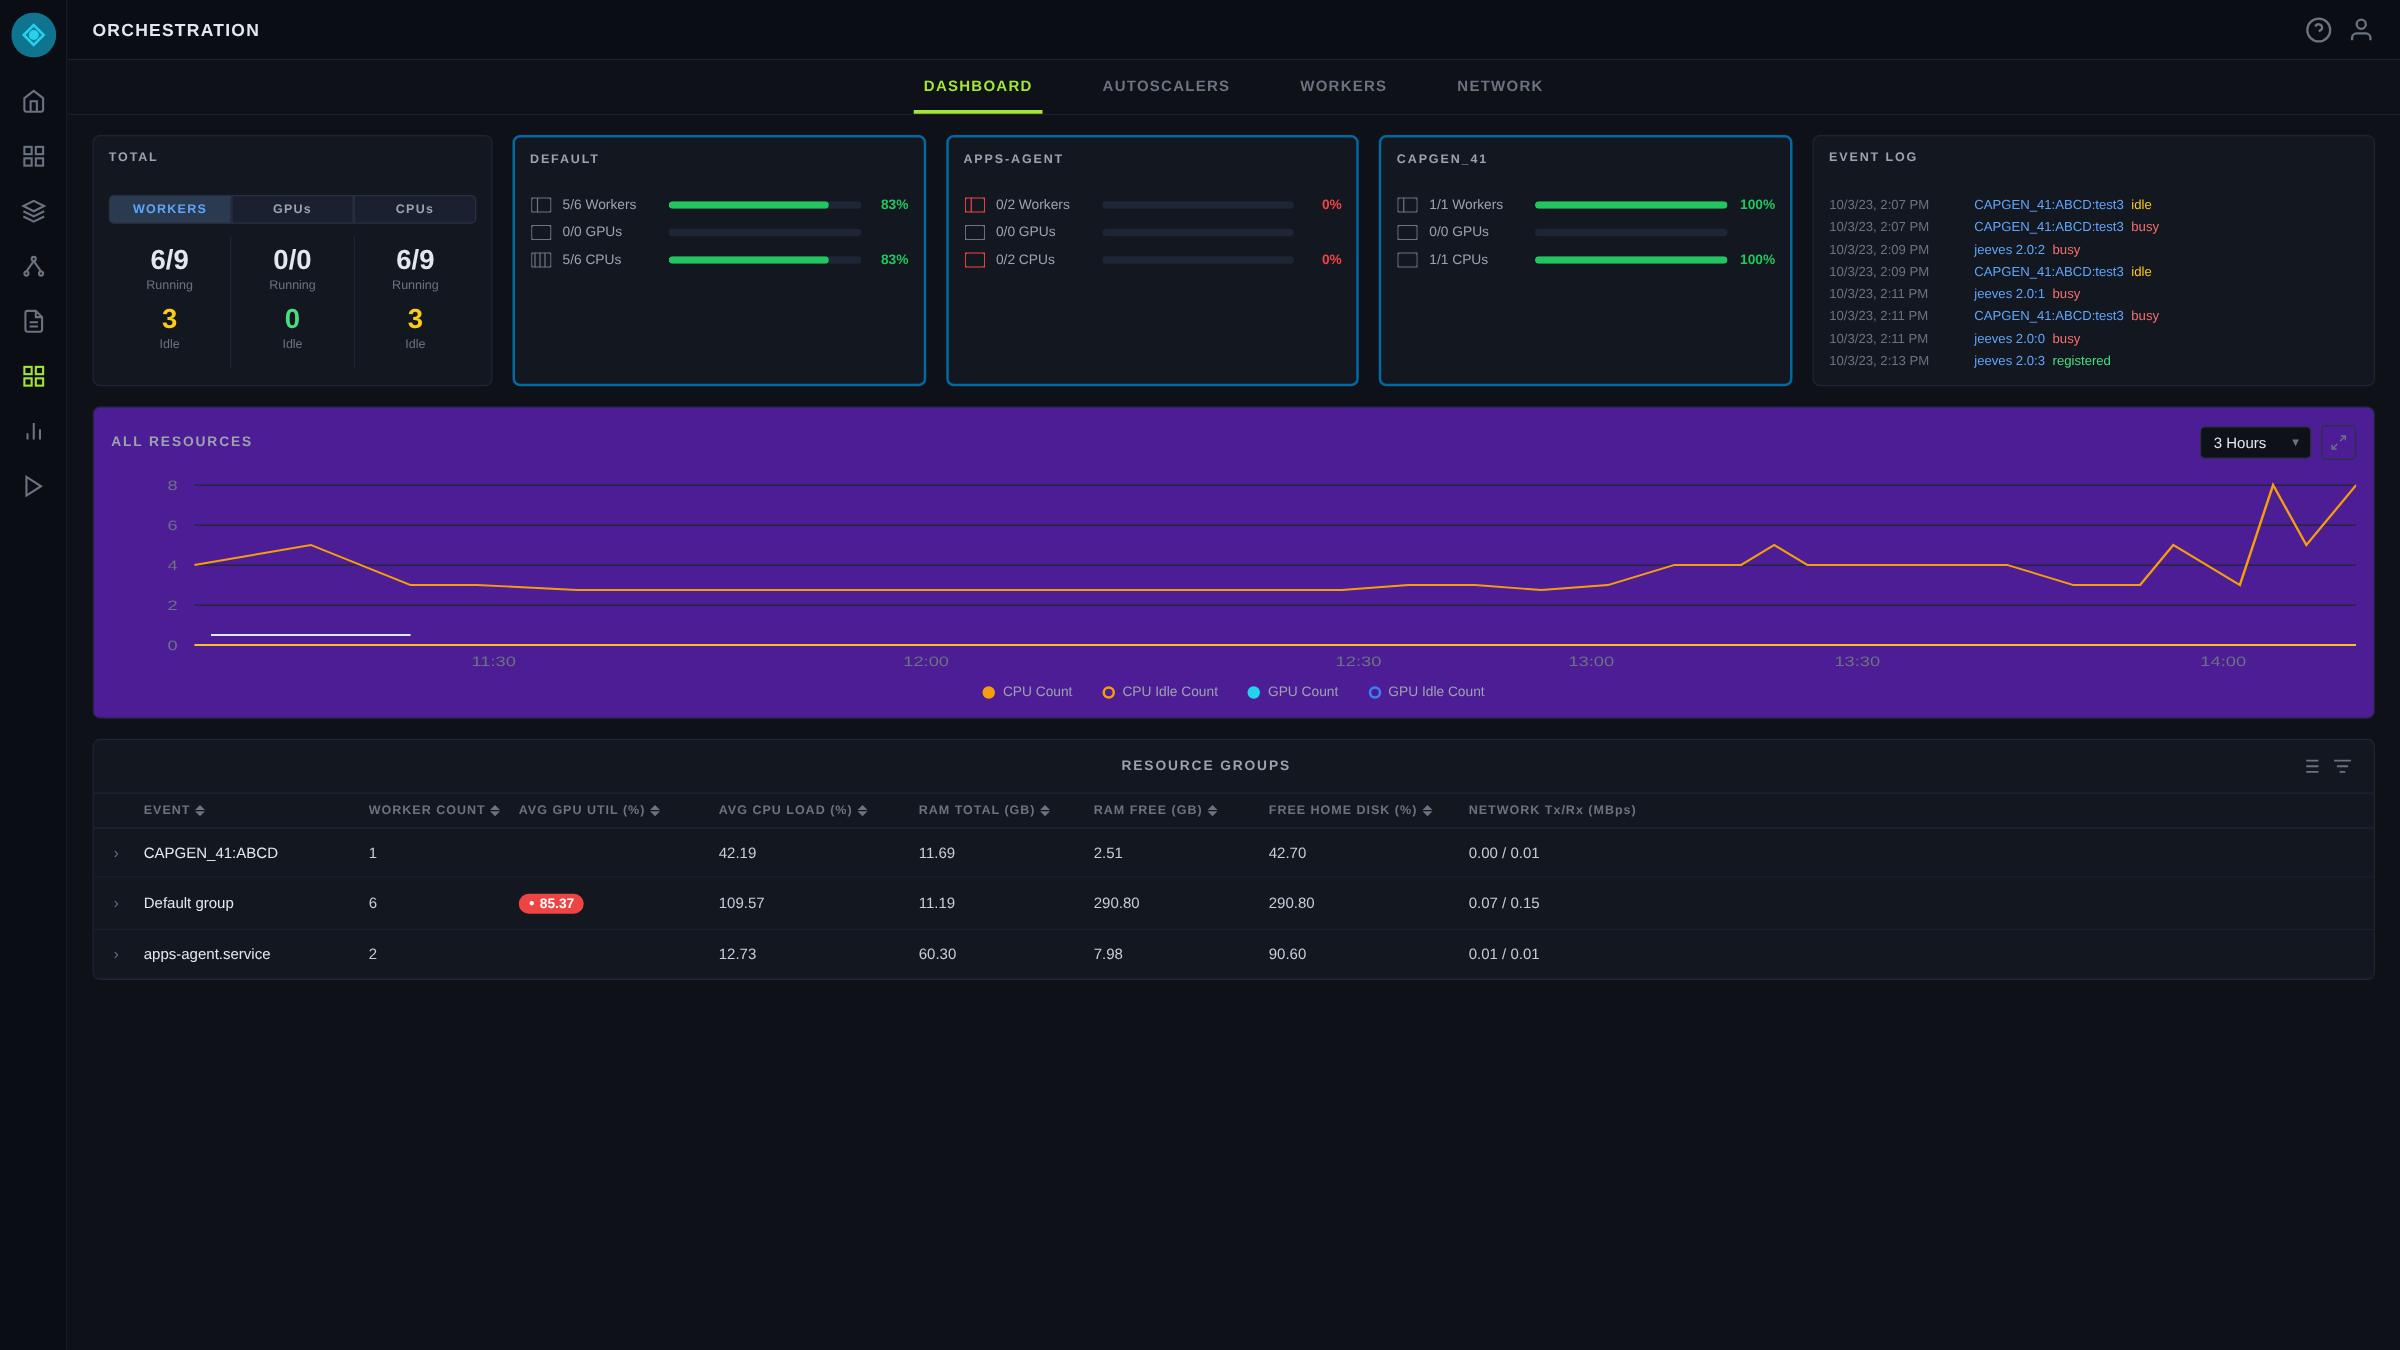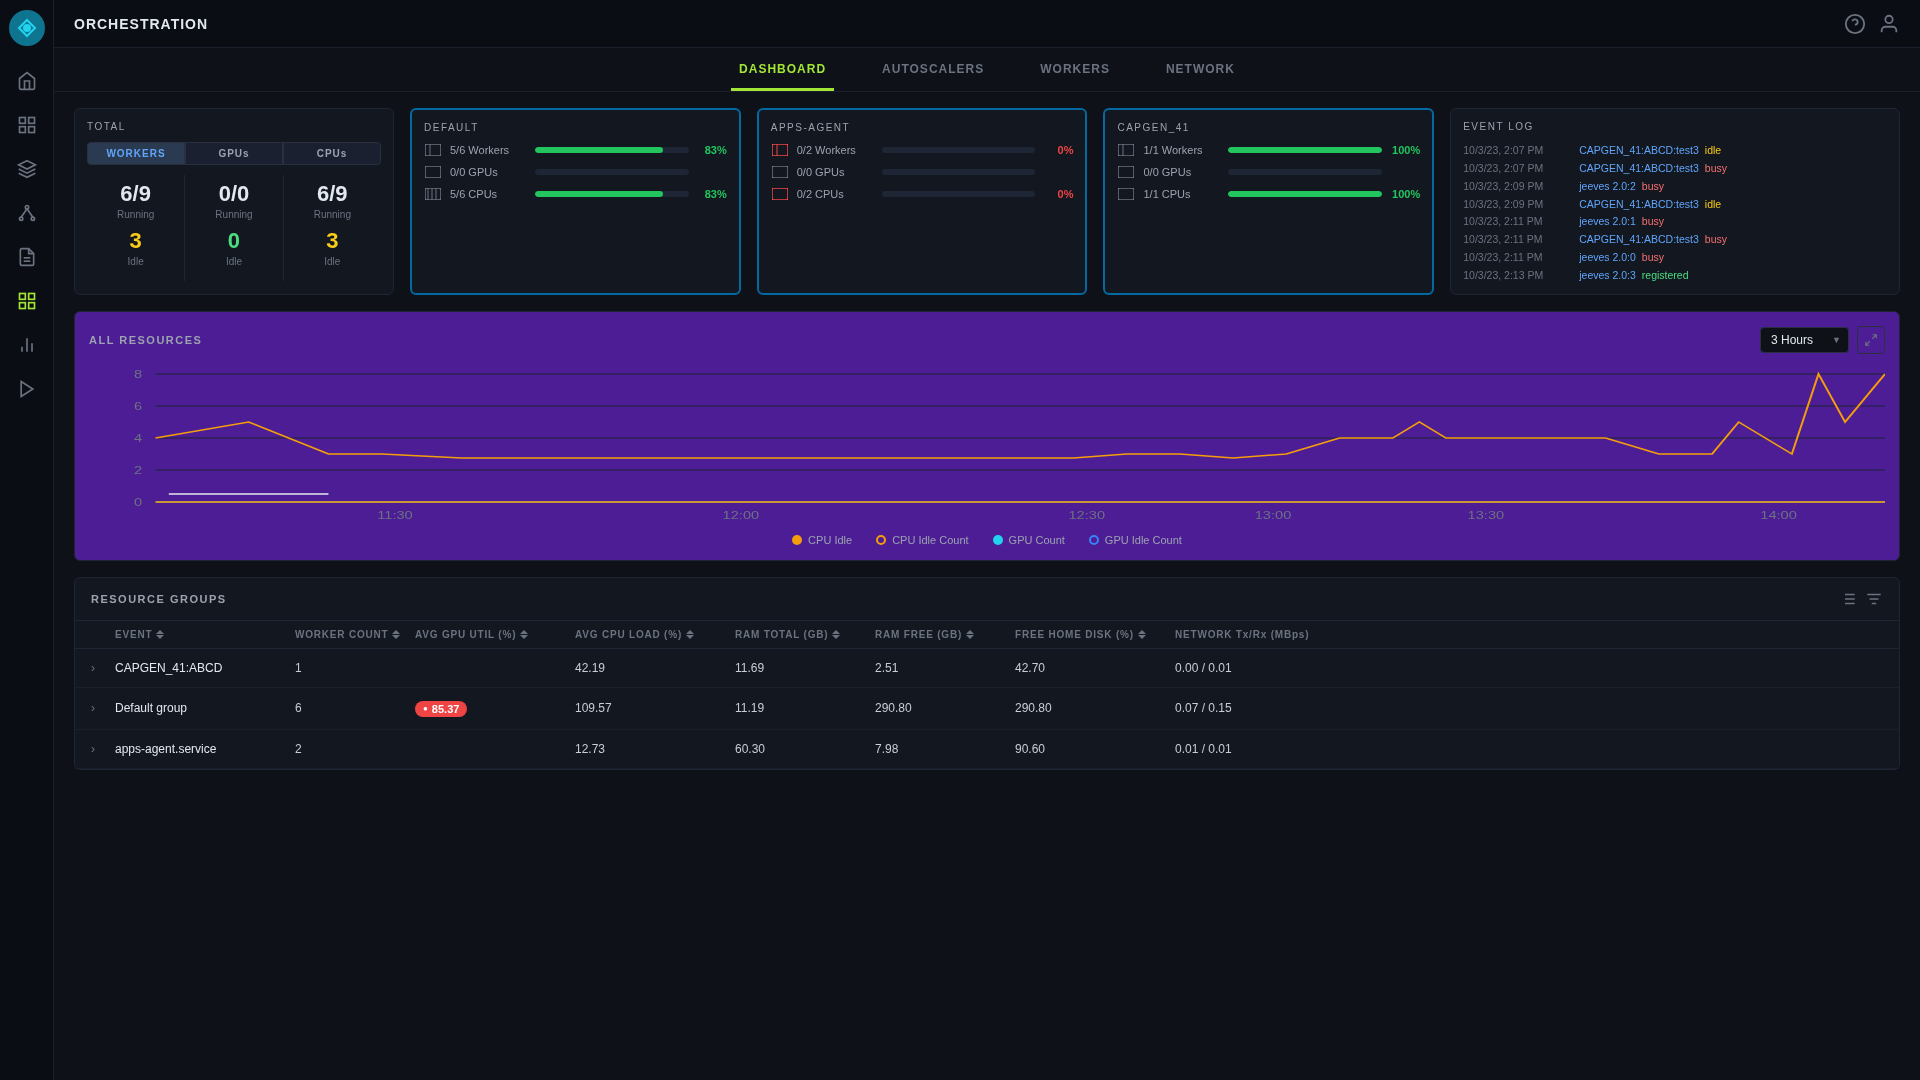--- a/index.html
+++ b/index.html
@@ -129,24 +129,24 @@
     
     .total-card {
       background: #131720;
       border: 1px solid #1e2535;
       border-radius: 6px;
       padding: 12px;
       min-width: 320px;
     }
     .card-title {
       font-size: 10px;
-      font-weight: 400;
+      font-weight: 700;
       letter-spacing: 1.5px;
       color: #9ca3af;
-      margin-bottom: 10px;
+      margin-bottom: 24px;
     }
     .total-tabs {
       display: flex;
       margin-bottom: 10px;
     }
     .total-tab {
       flex: 1;
       text-align: center;
       padding: 5px;
       background: #1a2030;
@@ -379,20 +379,21 @@
       align-items: center;
       padding: 12px 16px;
       border-bottom: 1px solid #1e2535;
     }
     .rg-title {
       font-size: 11px;
       font-weight: 700;
       letter-spacing: 1.5px;
       color: #9ca3af;
       flex: 1;
+      text-align: center;
     }
     .rg-controls {
       display: flex;
       gap: 8px;
     }
     .rg-controls svg {
       width: 18px;
       height: 18px;
       color: #6b7280;
       cursor: pointer;
@@ -828,21 +829,21 @@
 
           <polyline fill="none" stroke="#22d3ee" stroke-width="1.5" points="50,74 200,74 400,74 600,74 700,74 800,74 900,74 1000,74 1100,74 1200,74 1350,74" opacity="0"></polyline>
 
           <polyline fill="none" stroke="#e2e8f0" stroke-width="1.5" points="60,130 150,130 180,130"></polyline>
         </svg>
       </div>
 
       <div class="chart-legend">
         <div class="legend-item">
           <div class="legend-dot" style="background:#f59e0b"></div>
-          <span>CPU Idle</span>
+          <span>CPU Count</span>
         </div>
         <div class="legend-item">
           <div class="legend-dot-small" style="border-color:#f59e0b"></div>
           <span>CPU Idle Count</span>
         </div>
         <div class="legend-item">
           <div class="legend-dot" style="background:#22d3ee"></div>
           <span>GPU Count</span>
         </div>
         <div class="legend-item">

